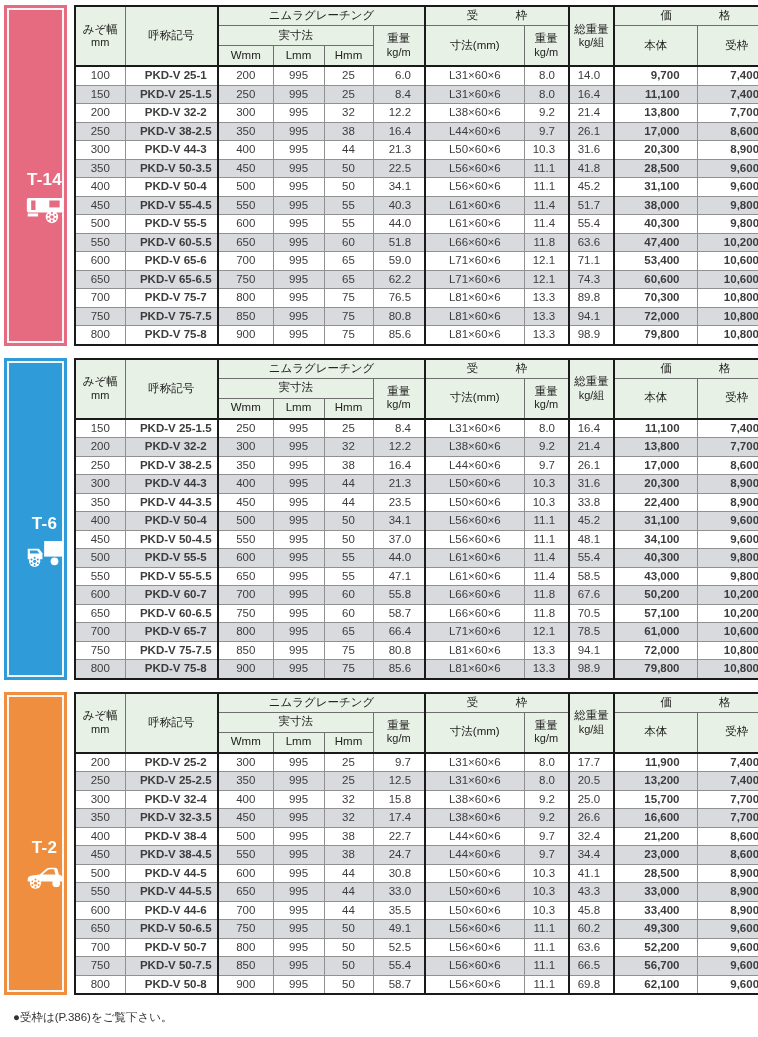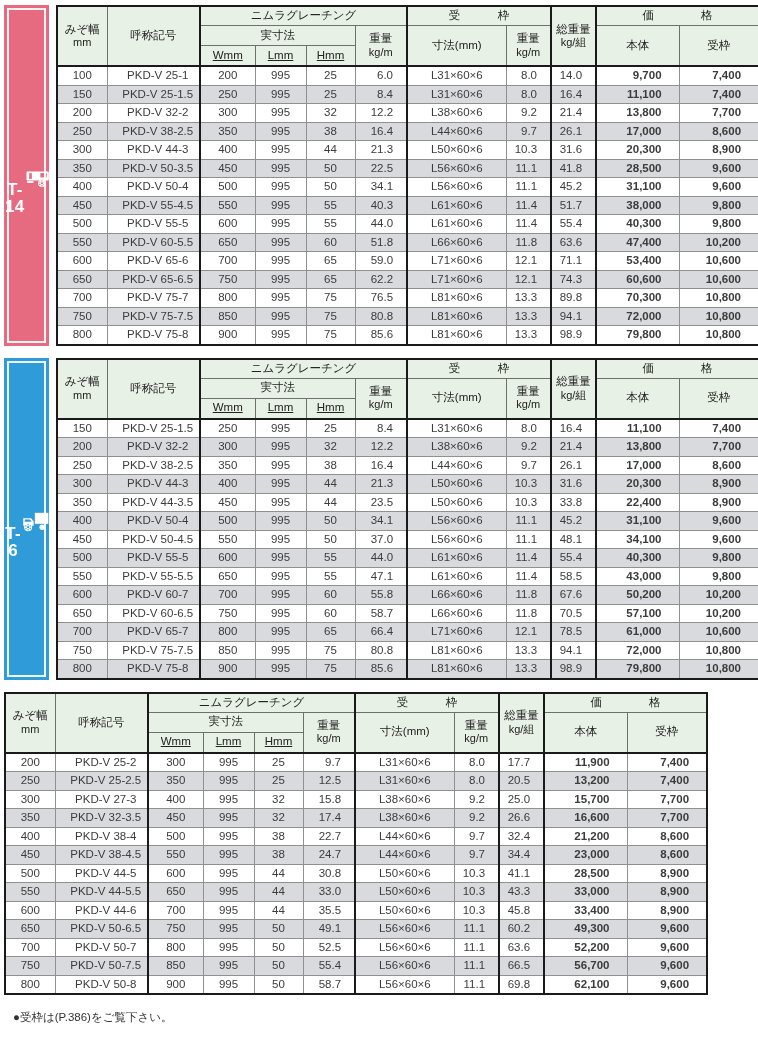--- a/index.html
+++ b/index.html
@@ -7,22 +7,23 @@
     width:758px; height:1037px; overflow:hidden;
     font-family:"Liberation Sans","DejaVu Sans",sans-serif;
     -webkit-font-smoothing:antialiased;
   }
   .page { padding:5px 2px 0 4px; }
 
   
   section.section { display:flex; align-items:stretch; margin-bottom:12px; }
   .side-bar {
     flex:0 0 45px; width:45px; margin-right:7px; position:relative;
-    display:flex; flex-direction:row; align-items:center; justify-content:center;
+    display:flex; flex-direction:column; align-items:center; justify-content:center;
     background:var(--bar,#ccc);
+    padding-left:18px;
   }
   .side-bar::before {
     content:""; position:absolute; inset:3px;
     border:2px solid rgba(255,255,255,.92); pointer-events:none;
   }
   .side-label {
     color:#fff; font-weight:bold; font-size:17px; letter-spacing:.3px;
     margin-top:46px; text-align:center; line-height:1;
   }
   .side-icon { margin-top:7px; width:38px; height:30px; }
@@ -36,33 +37,33 @@
   .price-table th, .price-table td {
     border:1px solid #909090; overflow:hidden; white-space:nowrap;
   }
   .price-table thead { border-bottom:2px solid #1a1a1a; }
   .price-table thead th {
     background:#e8f1e5; font-weight:normal; font-size:11.5px; color:#222;
     text-align:center; padding:0; line-height:1.2; border-color:#6f6f6f;
   }
   .price-table thead tr.h1 th { height:18px; }
   .price-table thead tr.h2 th { height:19px;margin-top:32px; }
-  .price-table thead tr.h3 th { height:19px;text-decoration:underline; }
+  .price-table thead tr.h3 th { height:19px; }
   .unit { font-size:11px; }
   .two-line div { line-height:1.18; }
   .spread { display:flex; justify-content:space-around; padding:0 22px; }
 
   .price-table tbody td {
     height:17.5px; padding:0; font-size:11.5px; color:#3c3c3c;
     text-align:center; background:#fff; line-height:1;
   }
   .price-table tbody tr.alt td { background:#d9dade; }
 
   td.c-name  { text-align:left; padding-left:9px !important;
-               font-weight:normal; color:#101010; font-size:12.5px; }
+               font-weight:bold; color:#101010; font-size:12.5px; }
   td.c-numr  { text-align:right !important; padding-right:13px !important; }
   td.c-price { text-align:right !important; padding-right:17px !important;
                font-weight:bold; color:#101010; font-size:15px; }
 
   .bl { border-left:2px solid #1a1a1a !important; }
 
   
   .notes { margin:15px 0 0 9px; }
   .notes-title { font-size:13px; font-weight:bold; color:#222; }
   .notes ul { list-style:none; margin:7px 0 0 0; padding:0; }
@@ -616,20 +617,40 @@
               <td class="c-numr">13.3</td>
               <td class="c-numr bl">98.9</td>
               <td class="c-price bl">79,800</td>
               <td class="c-price">10,800</td>
             </tr>
           </tbody>
     </table>
   </section>
 
   <section class="section" style="--bar: #ee8e3e;">
+    <div class="side-bar">
+      <div class="side-label">T-2</div>
+      <div class="side-icon">
+            <svg viewBox="0 0 44 32" xmlns="http://www.w3.org/2000/svg">
+    <path d="M2 17 Q2 14 7 13 L16 12 L24 5 Q25.5 4 28 4 L34 4 Q36 4 36.5 6 L38 12 Q42 13 42 16 L42 20 L2 20 Z" fill="#fff"></path>
+    <path d="M19 12 L25.5 6.5 Q26.5 5.8 28 5.8 L32.5 5.8 L34 12 Z" fill="var(--bar)"></path>
+    <circle cx="11" cy="22" r="6.5" fill="#fff"></circle>
+    <circle cx="11" cy="22" r="1.8" fill="var(--bar)"></circle>
+    <g fill="var(--bar)">
+      <circle cx="11" cy="17.8" r="1.1"></circle>
+                <circle cx="14.6" cy="19.9" r="1.1"></circle>
+      <circle cx="14.6" cy="24.1" r="1.1"></circle>
+                <circle cx="11" cy="26.2" r="1.1"></circle>
+      <circle cx="7.4" cy="24.1" r="1.1"></circle>
+                <circle cx="7.4" cy="19.9" r="1.1"></circle>
+    </g>
+    <circle cx="35" cy="22" r="4.5" fill="#fff"></circle>
+  </svg>
+          </div>
+    </div>
     <table class="price-table">
       <colgroup>
         <col style="width:50px">
             <col style="width:93px">
             <col style="width:55px">
         <col style="width:51px">
             <col style="width:49px">
             <col style="width:52px">
         <col style="width:99px">
             <col style="width:45px">
@@ -704,21 +725,21 @@
               <td class="c-num3">25</td>
               <td class="c-numr">12.5</td>
               <td class="c-dim bl">L31×60×6</td>
               <td class="c-numr">8.0</td>
               <td class="c-numr bl">20.5</td>
               <td class="c-price bl">13,200</td>
               <td class="c-price">7,400</td>
             </tr>
             <tr>
               <td class="c-mizo">300</td>
-              <td class="c-name">PKD-V 27-3</td>
+              <td class="c-name">PKD-V 32-4</td>
               <td class="c-num3 bl">400</td>
               <td class="c-num3">995</td>
               <td class="c-num3">32</td>
               <td class="c-numr">15.8</td>
               <td class="c-dim bl">L38×60×6</td>
               <td class="c-numr">9.2</td>
               <td class="c-numr bl">25.0</td>
               <td class="c-price bl">15,700</td>
               <td class="c-price">7,700</td>
             </tr>

